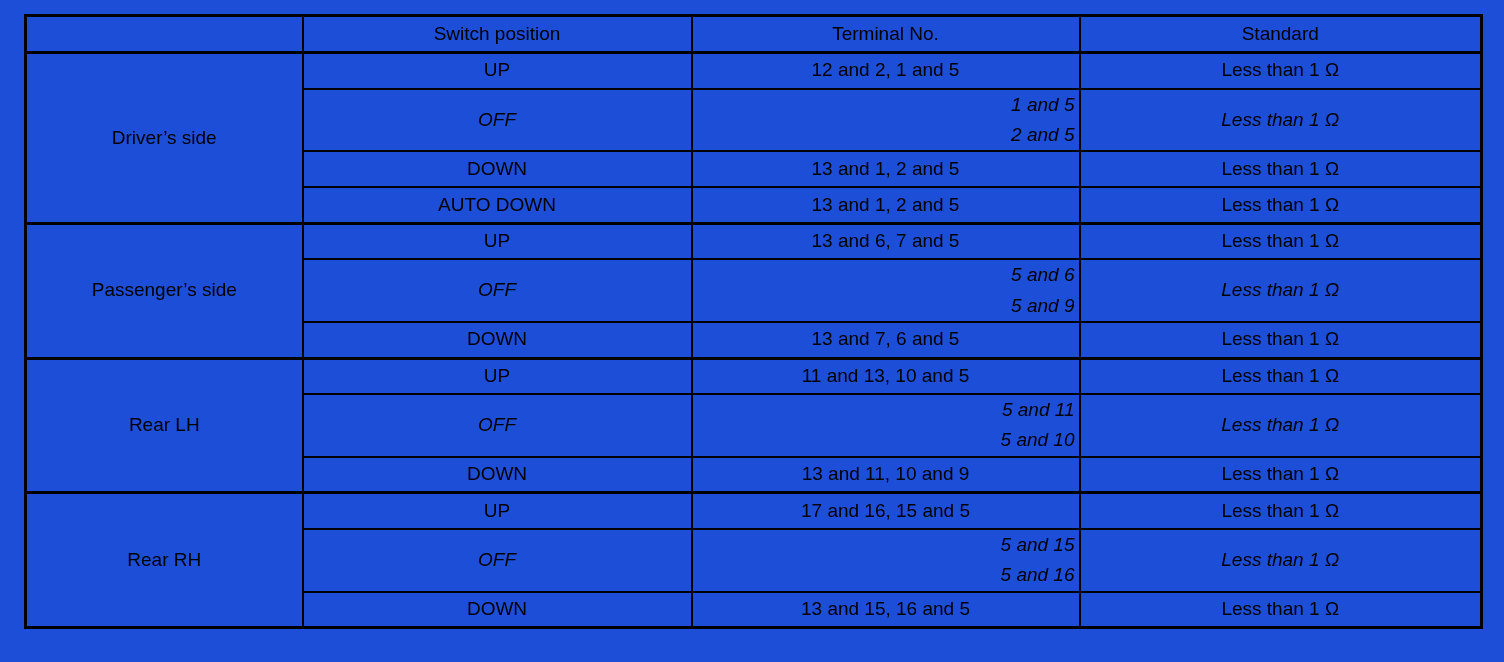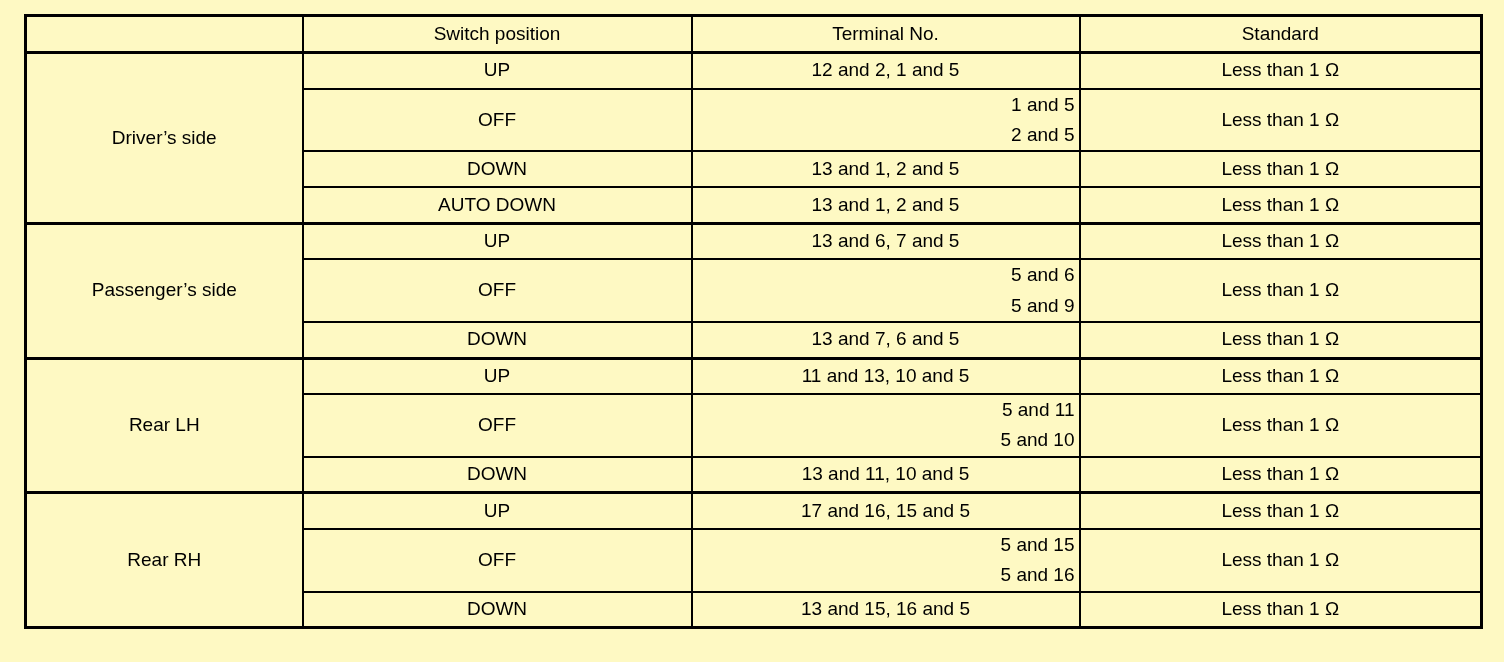--- a/index.html
+++ b/index.html
@@ -2,21 +2,21 @@
 <html><head>
 <meta charset="utf-8">
 <style>
   * { margin: 0; padding: 0; box-sizing: border-box; }
   html, body {
     width: 1504px; height: 662px;
     background: #ffffff;
     font-family: "Liberation Sans", sans-serif;
     color: #000000;
   }
-  .sheet { position: relative; width: 1504px; height: 662px; background: #fef9c3; }
+  .sheet { position: relative; width: 1504px; height: 662px; background: #1d4ed8; }
   table.spec {
     position: absolute; left: 24px; top: 14px;
     width: 1456px;
     border-collapse: collapse;
     table-layout: fixed;
     border: 3px solid #000;
   }
   td {
     border: 2px solid #000;
     text-align: center;
@@ -24,21 +24,21 @@
     font-size: 19px;
     font-weight: 400;
     padding: 0 4px;
     line-height: 1.3;
     overflow: hidden;
     white-space: nowrap;
   }
   tr.header-row { height: 37px; }
   tr.header-row td { border-bottom: 3px solid #000; }
   tr.single { height: 36px; }
-  tr.double { height: 55px; }
+  tr.double { height: 55px; font-style: italic; }
   tr.group-start td { border-top: 3px solid #000; }
   td.terminal-multi div { line-height: 1.6; text-align: right; }
 </style>
 </head>
 <body>
 
 <div class="sheet">
   <table class="spec">
     <colgroup>
       <col style="width:277px">
@@ -109,21 +109,21 @@
     <tr class="double">
       <td>OFF</td>
       <td class="terminal-multi">
         <div>5 and 11</div>
         <div>5 and 10</div>
       </td>
       <td>Less than 1 Ω</td>
     </tr>
     <tr class="single">
       <td>DOWN</td>
-      <td>13 and 11, 10 and 5</td>
+      <td>13 and 11, 10 and 9</td>
       <td>Less than 1 Ω</td>
     </tr>
 
     <tr class="single group-start">
       <td rowspan="3">Rear RH</td>
       <td>UP</td>
       <td>17 and 16, 15 and 5</td>
       <td>Less than 1 Ω</td>
     </tr>
     <tr class="double">

